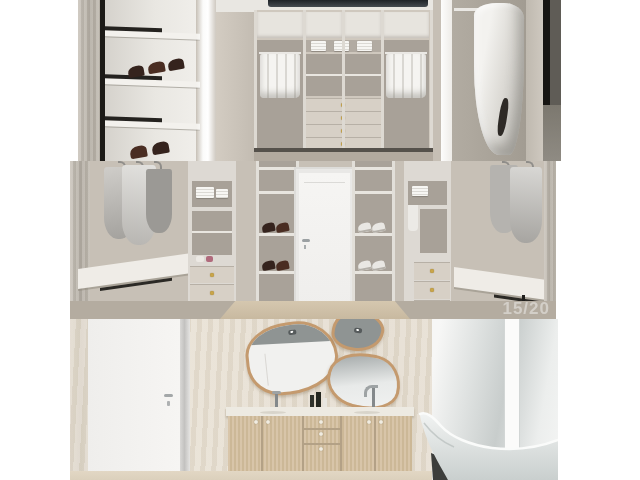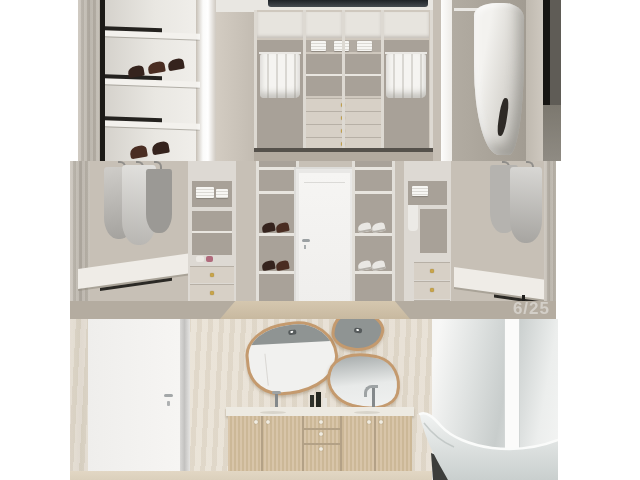--- a/index.html
+++ b/index.html
@@ -254,21 +254,21 @@
     <div class="a hook" style="left:456px;top:0;"></div>
     <div class="a r2-tank" style="left:420px;top:4px;width:28px;height:68px;background:#b5b3af;"></div>
     <div class="a r2-tank" style="left:440px;top:6px;width:32px;height:76px;background:linear-gradient(185deg,#d8d7d4,#a6a4a0);"></div>
     <div class="a r2-shelf" style="left:384px;top:106px;width:98px;height:20px;transform:skewY(8deg);transform-origin:left;">
       <span style="position:absolute;left:40px;right:4px;bottom:-5px;height:3px;background:#2b2925;"></span>
     </div>
     <div class="a" style="left:452px;top:134px;width:3px;height:7px;background:#1f1e1b;"></div>
     <div class="a marble" style="left:474px;top:0;width:12px;height:158px;"></div>
     <div class="a r2-floor"></div>
     <div class="a r2-wood"></div>
-    <div class="a watermark">6/25</div>
+    <div class="a watermark">15/20</div>
   </div>
 
   <div class="photo" id="row3">
     <div class="a r3-marble" style="left:0;top:0;width:488px;height:161px;"></div>
     <div class="a r3-marble" style="left:0;top:0;width:18px;height:161px;filter:brightness(.97);"></div>
     <div class="a r3-door"></div>
     <div class="a handle" style="left:94px;top:75px;width:9px;height:3px;background:#a3a7a8;"></div>
     <div class="a" style="left:97px;top:82px;width:3px;height:5px;background:#aeb1b2;border-radius:1px;"></div>
     <div class="a r3-jamb"></div>
 

